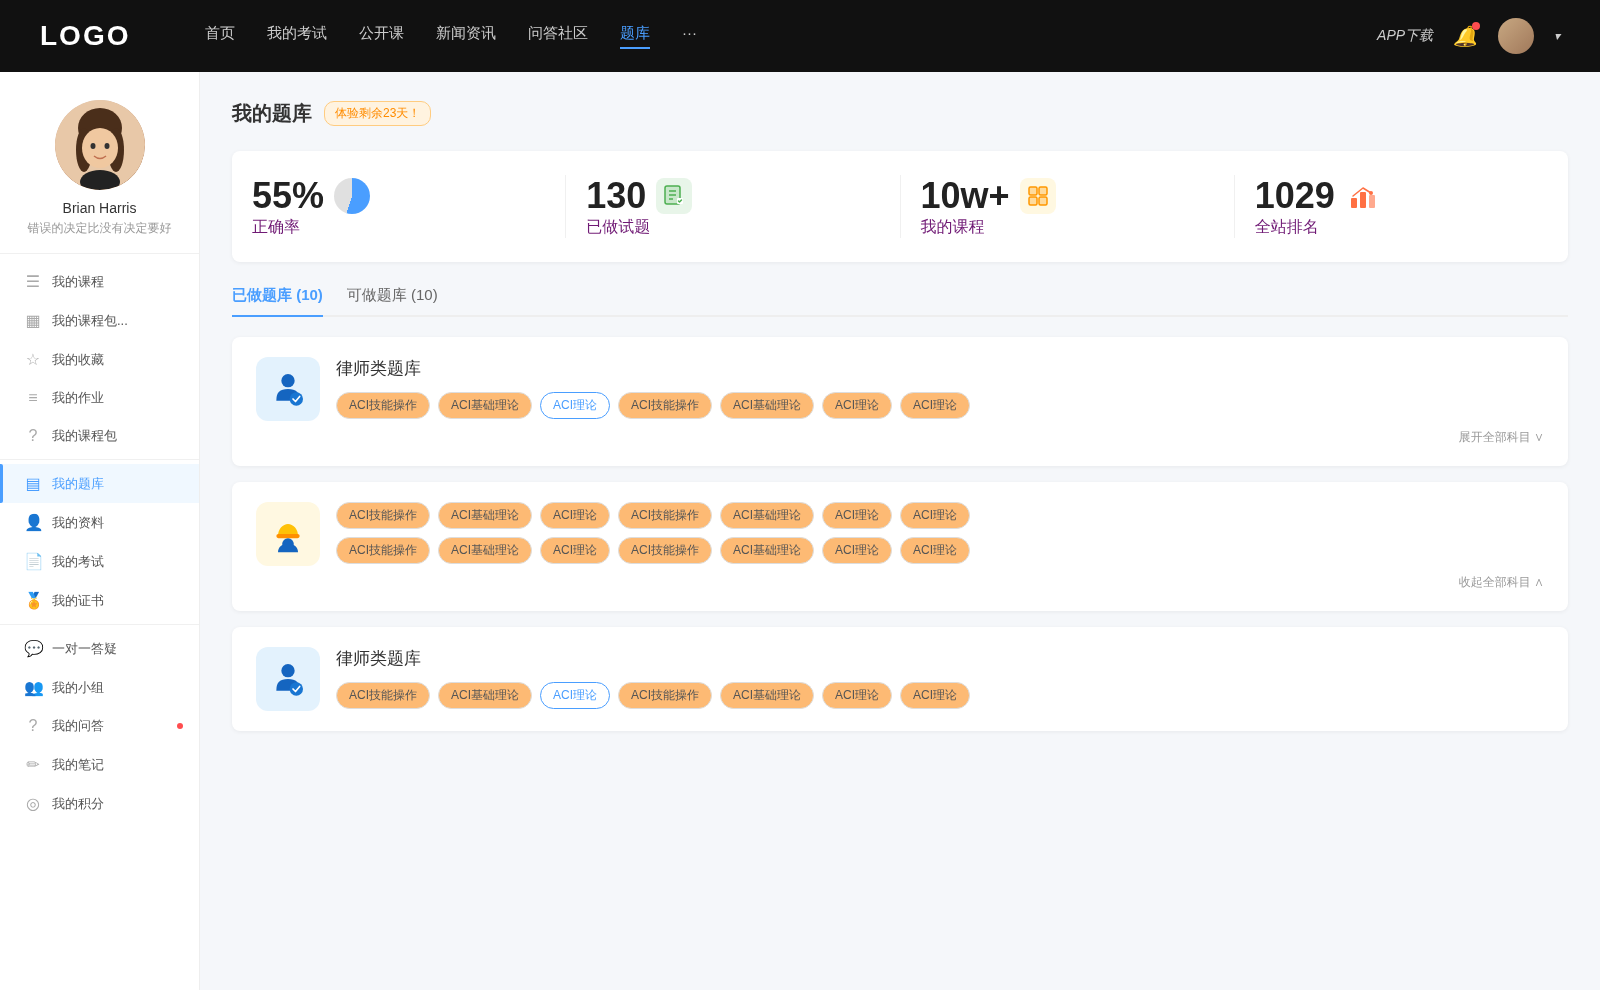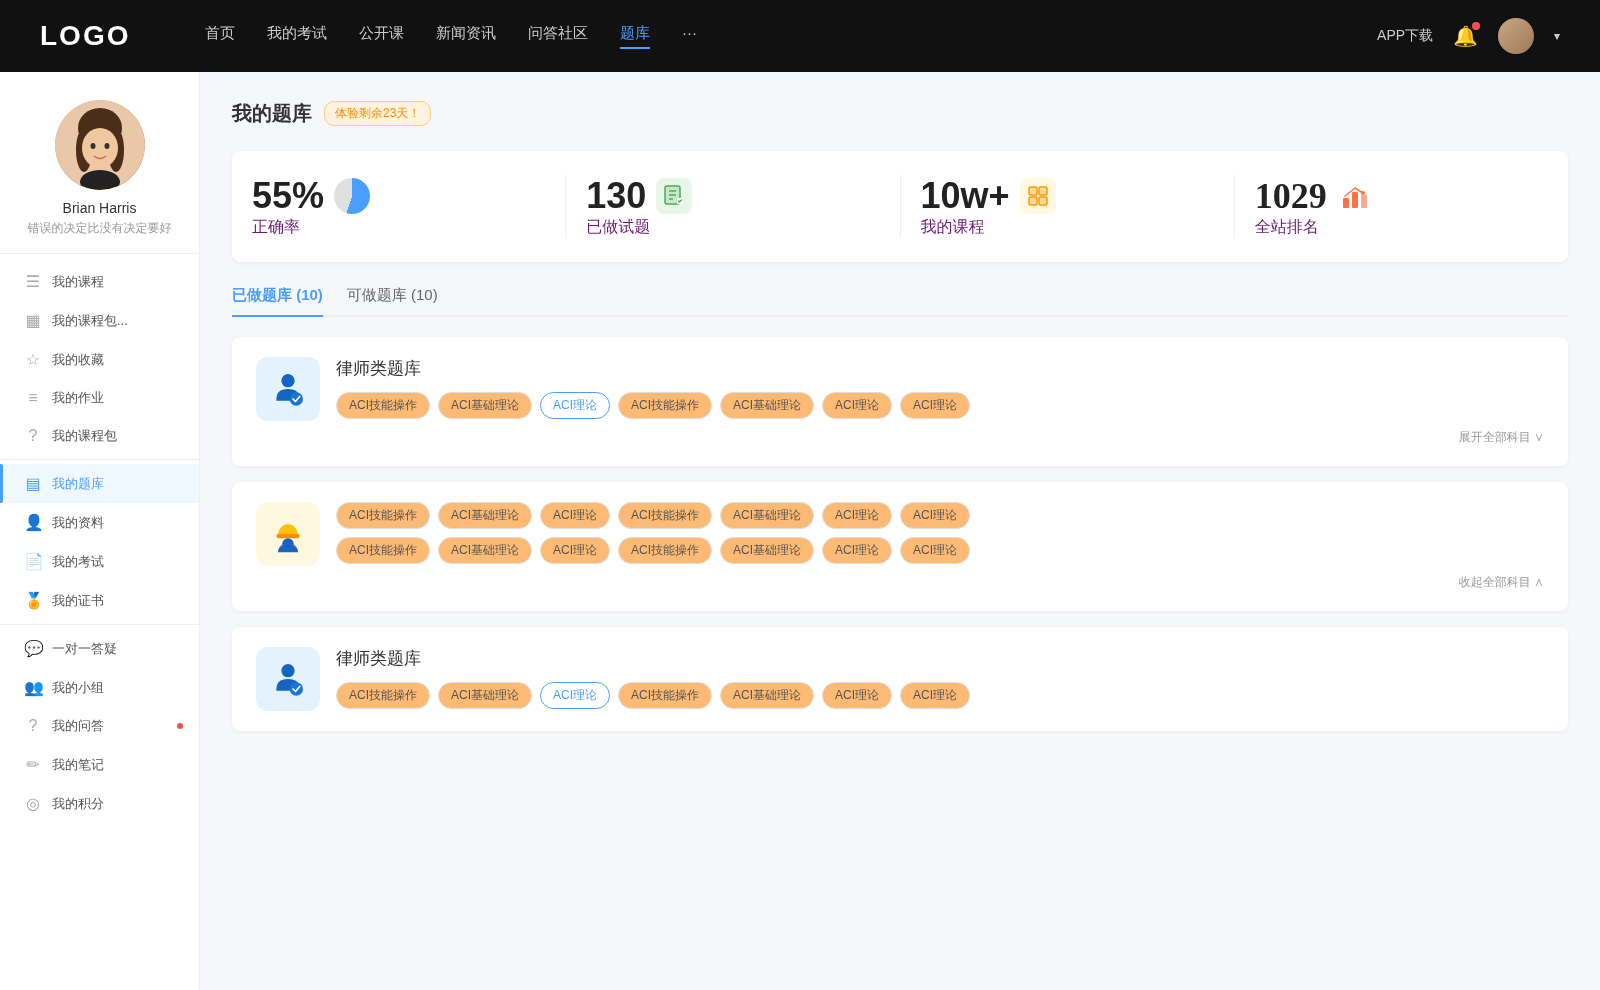--- a/index.html
+++ b/index.html
@@ -4,21 +4,21 @@
   <style>
     * { box-sizing: border-box; margin: 0; padding: 0; }
     body { font-family: -apple-system, BlinkMacSystemFont, 'PingFang SC', 'Microsoft YaHei', sans-serif; background: #f0f2f5; min-height: 990px; }
 
     
     .topnav { background: #111; height: 72px; display: flex; align-items: center; padding: 0 40px; gap: 0; position: sticky; top: 0; z-index: 100; }
     .nav-logo { color: #fff; font-size: 28px; font-weight: 900; letter-spacing: 2px; min-width: 120px; }
     .nav-links { display: flex; gap: 32px; margin-left: 45px; flex: 1; }
     .nav-link { color: #ccc; font-size: 15px; cursor: pointer; text-decoration: none; padding-bottom: 4px; }
     .nav-link.active { color: #4a9eff; border-bottom: 2px solid #4a9eff; }
-    .nav-right { display: flex; align-items: center; gap: 20px; margin-left: auto; }
+    .nav-right { display: flex; align-items: center; gap: 20px; margin-left: auto; font-style: italic; }
     .nav-app { color: #ccc; font-size: 14px; cursor: pointer; }
     .nav-bell { position: relative; cursor: pointer; }
     .nav-bell-icon { font-size: 20px; color: #ccc; }
     .nav-bell-dot { position: absolute; top: -2px; right: -2px; width: 8px; height: 8px; background: #ff4d4f; border-radius: 50%; }
     .nav-avatar-placeholder { width: 36px; height: 36px; border-radius: 50%; background: linear-gradient(135deg, #c8a882, #a0785a); }
     .nav-dropdown-arrow { color: #ccc; font-size: 12px; cursor: pointer; }
 
     
     .layout { display: flex; min-height: calc(990px - 72px); background: #f0f2f5; }
 
@@ -40,21 +40,21 @@
 
     
     .main { flex: 1; padding: 28px 32px; background: #f5f7fa; overflow-y: auto; }
     .page-header { display: flex; align-items: center; gap: 12px; margin-bottom: 24px; }
     .page-title { font-size: 20px; font-weight: 600; color: #333; }
     .trial-badge { background: #fff3e0; color: #ff8c00; font-size: 12px; padding: 3px 10px; border-radius: 10px; border: 1px solid #ffcc80; }
 
     
     .stats-row { display: flex; background: #fff; border-radius: 8px; padding: 24px 0; margin-bottom: 24px; box-shadow: 0 1px 4px rgba(0,0,0,0.06); }
     .stat-item { flex: 1; display: flex; flex-direction: column; padding: 0 20px; border-right: 1px solid #f0f0f0; }
-    .stat-item:last-child { border-right: none; font-family: Liberation Serif, serif; }
+    .stat-item:last-child { border-right: none; }
     .stat-top { display: flex; align-items: center; gap: 10px; }
     .stat-value { font-size: 36px; font-weight: 700; color: #222; }
     .stat-icon { width: 36px; height: 36px; border-radius: 8px; display: flex; align-items: center; justify-content: center; font-size: 18px; }
     .stat-icon-blue { background: none; }
     .stat-icon-green { background: #e8f5e9; }
     .stat-icon-yellow { background: #fff8e1; }
     .stat-label { font-size: 16px; color: #701a75; margin-top: 0; }
 
     
     .tabs-row { display: flex; gap: 24px; margin-bottom: 20px; border-bottom: 2px solid #eee; }

